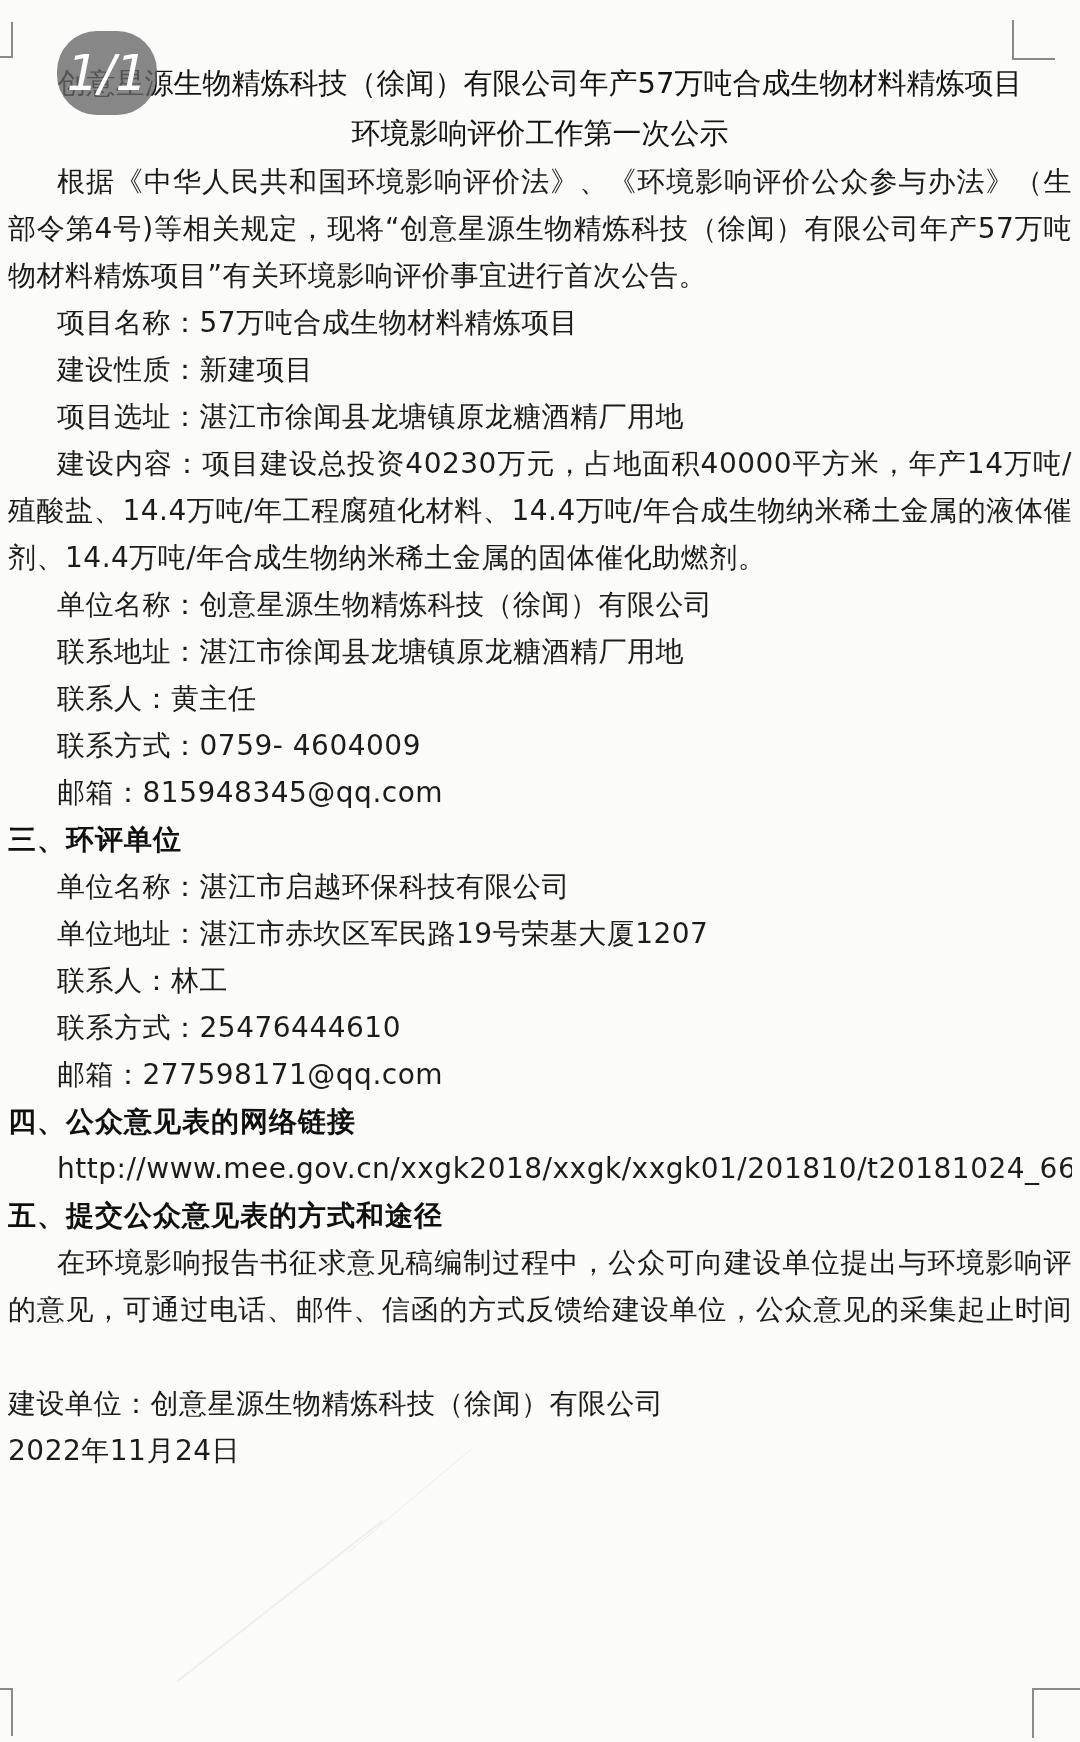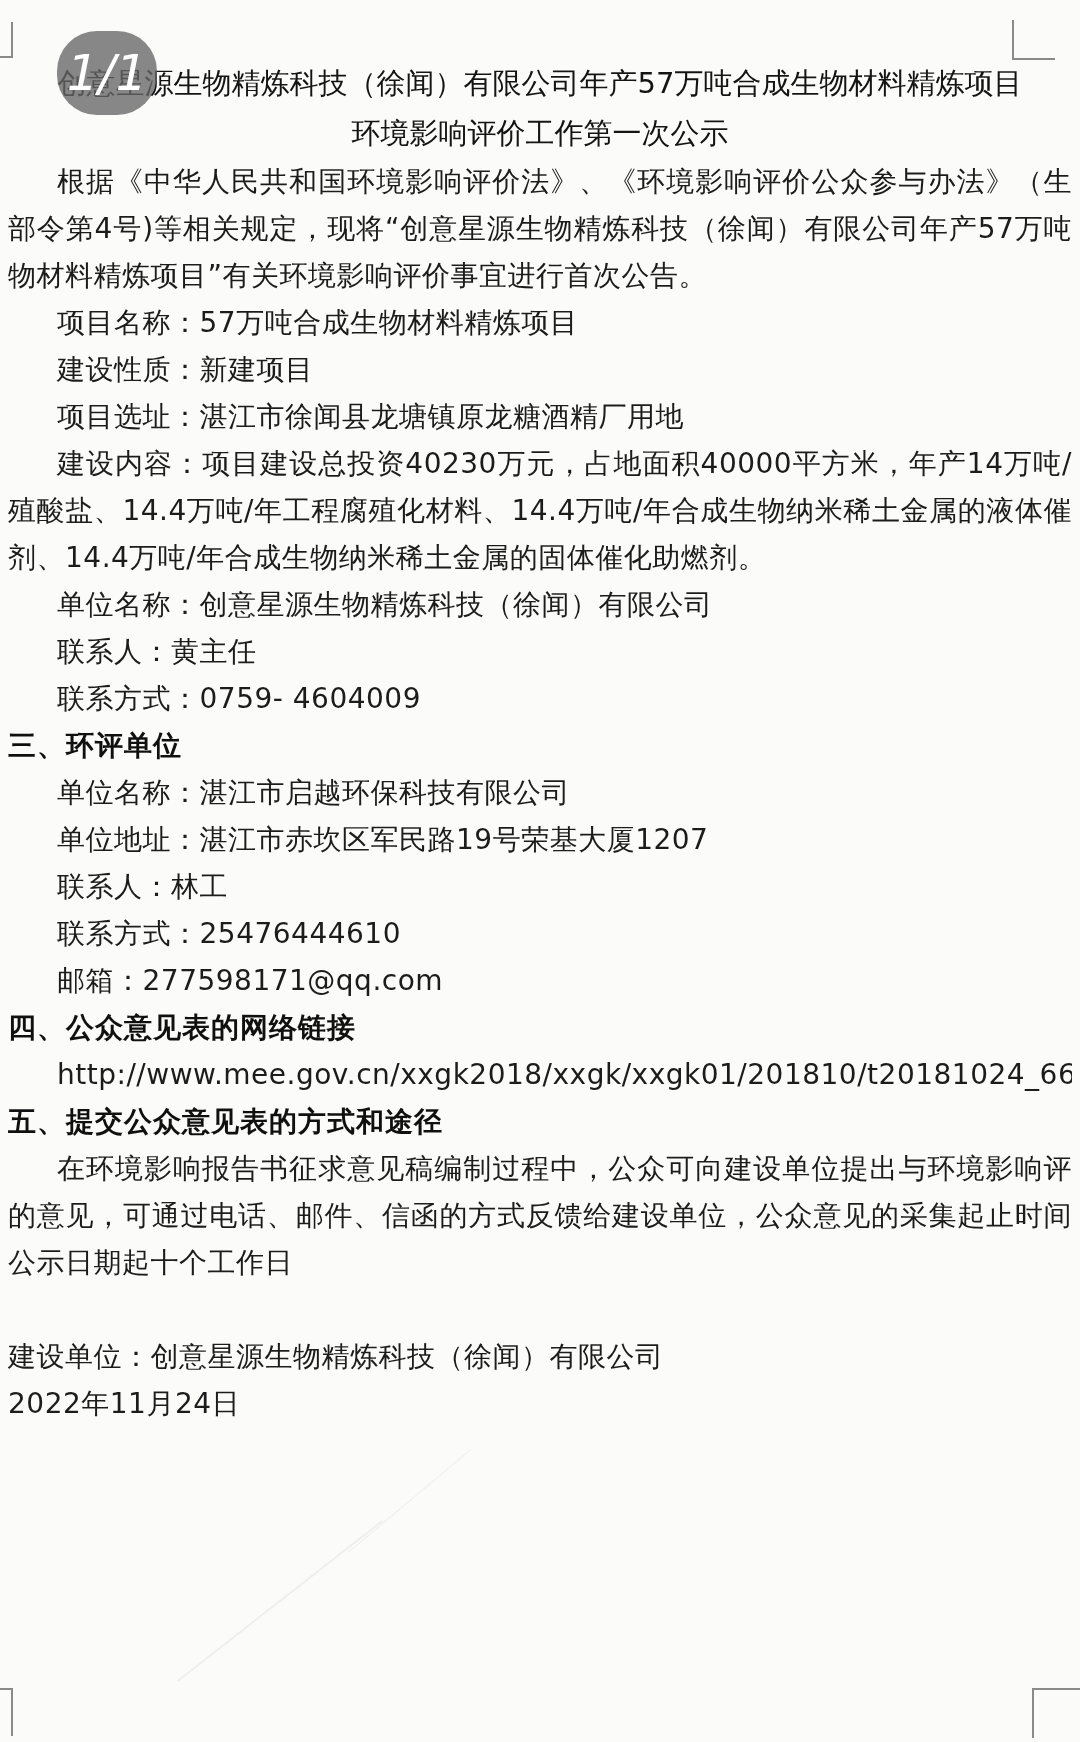--- a/index.html
+++ b/index.html
@@ -96,37 +96,38 @@
     <div class="line">物材料精炼项目”有关环境影响评价事宜进行首次公告。</div>
 
     <div class="line indent">项目名称：57万吨合成生物材料精炼项目</div>
     <div class="line indent">建设性质：新建项目</div>
     <div class="line indent">项目选址：湛江市徐闻县龙塘镇原龙糖酒精厂用地</div>
     <div class="line indent fill">建设内容：项目建设总投资40230万元，占地面积40000平方米，年产14万吨/年矿源腐</div>
     <div class="line fill">殖酸盐、14.4万吨/年工程腐殖化材料、14.4万吨/年合成生物纳米稀土金属的液体催化助燃</div>
     <div class="line">剂、14.4万吨/年合成生物纳米稀土金属的固体催化助燃剂。</div>
 
     <div class="line indent">单位名称：创意星源生物精炼科技（徐闻）有限公司</div>
+    <div class="line indent">联系地址：湛江市徐闻县龙塘镇原龙糖酒精厂用地</div>
     <div class="line indent">联系人：黄主任</div>
     <div class="line indent">联系方式：0759- 4604009</div>
+    <div class="line indent">邮箱：815948345@qq.com</div>
 
     <div class="line heading">三、环评单位</div>
     <div class="line indent">单位名称：湛江市启越环保科技有限公司</div>
     <div class="line indent">单位地址：湛江市赤坎区军民路19号荣基大厦1207</div>
     <div class="line indent">联系人：林工</div>
     <div class="line indent">联系方式：25476444610</div>
     <div class="line indent">邮箱：277598171@qq.com</div>
 
     <div class="line heading">四、公众意见表的网络链接</div>
     <div class="line indent">http://www.mee.gov.cn/xxgk2018/xxgk/xxgk01/201810/t20181024_665329.html</div>
 
     <div class="line heading">五、提交公众意见表的方式和途径</div>
     <div class="line indent fill">在环境影响报告书征求意见稿编制过程中，公众可向建设单位提出与环境影响评价相关</div>
     <div class="line fill">的意见，可通过电话、邮件、信函的方式反馈给建设单位，公众意见的采集起止时间为自本</div>
-    <div class="line">公示日期起十个工作日</div>
 
     <div class="spacer"></div>
     <div class="line signature">建设单位：创意星源生物精炼科技（徐闻）有限公司</div>
     <div class="line signature">2022年11月24日</div>
 
   </div>
 
   <div class="page-badge">1/1</div>
 
 </div>

